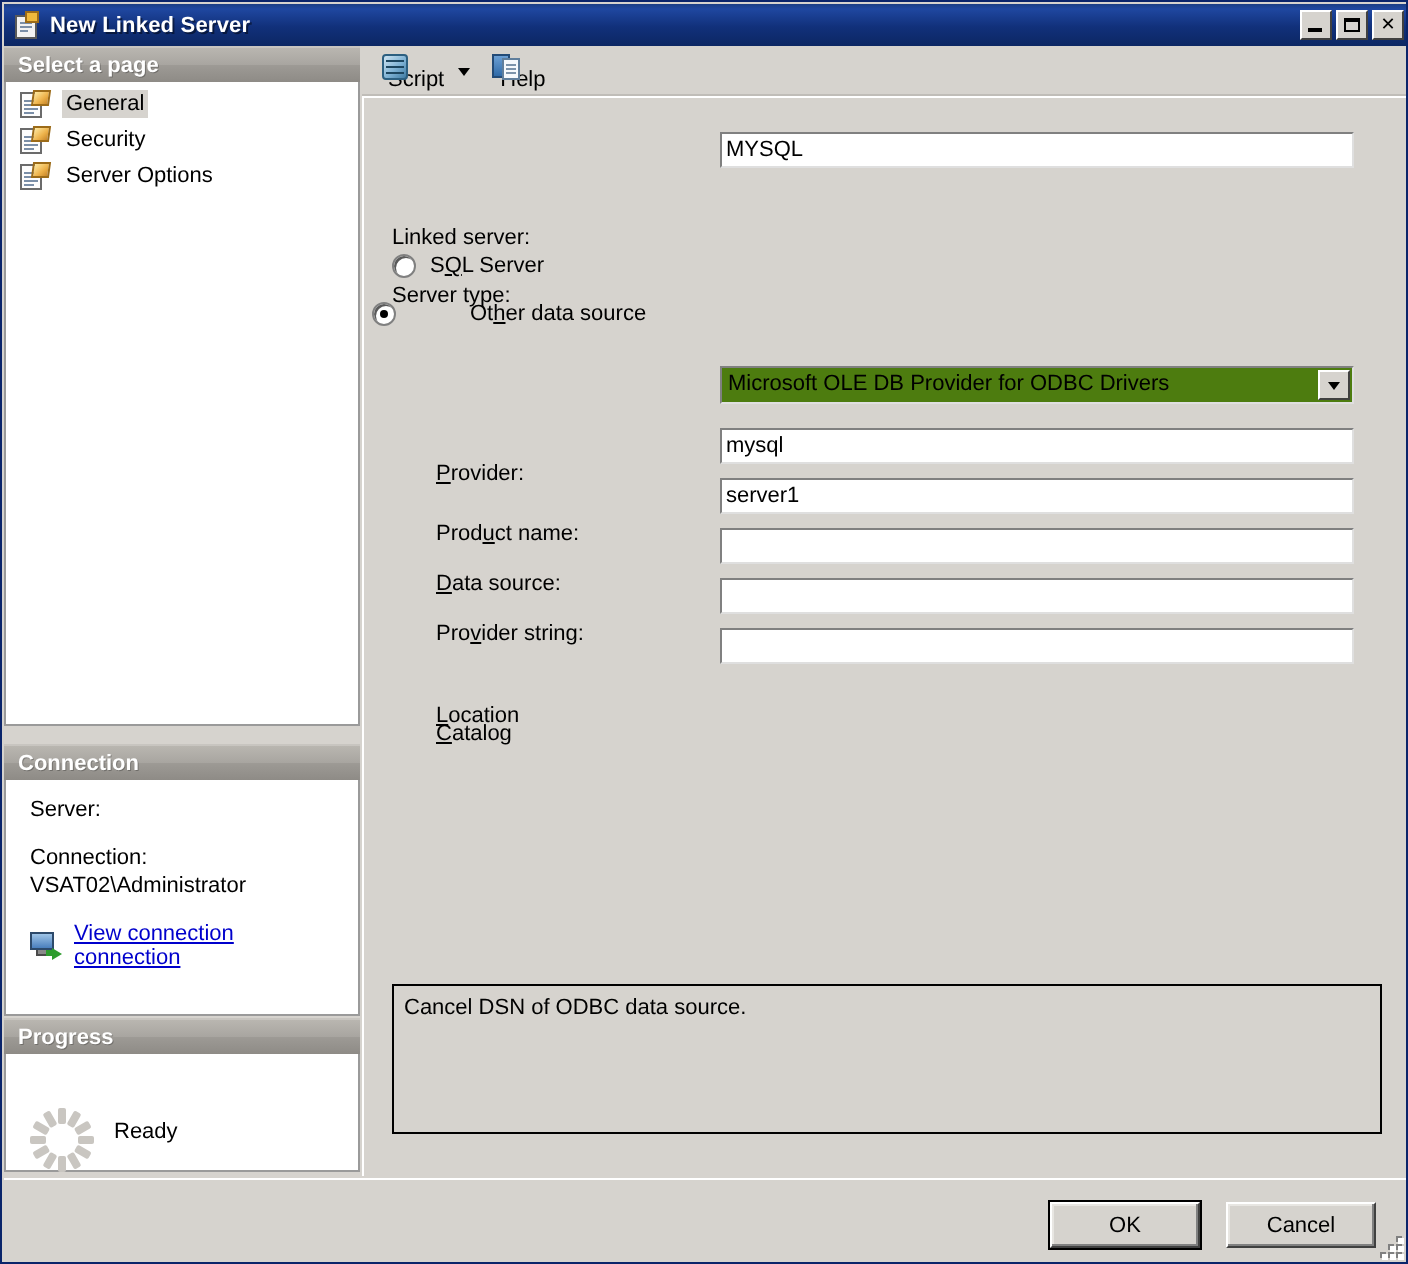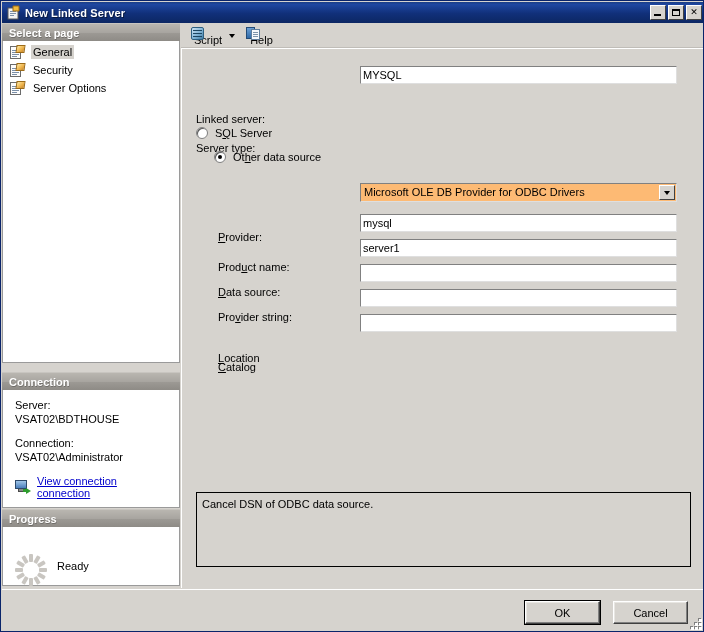--- a/index.html
+++ b/index.html
@@ -386,21 +386,21 @@
     font-size: 11px;
     color: #000;
     padding: 1px 2px;
     line-height: 14px;
     overflow: hidden;
     white-space: nowrap;
   }
 
   .combo {
     position: relative;
-    background: #fdba74;
+    background: #4d7c0f;
     border-top: 1px solid #808080;
     border-left: 1px solid #808080;
     border-right: 1px solid #dfdfdf;
     border-bottom: 1px solid #dfdfdf;
     box-sizing: border-box;
     font-size: 11px;
     padding: 1px 20px 1px 3px;
     line-height: 15px;
     overflow: hidden;
     white-space: nowrap;
@@ -584,21 +584,20 @@
         <span class="page-label">Server Options</span>
       </div>
 
     </div>
   </div>
 
   <div id="conn-panel">
     <div class="panel-header">Connection</div>
     <div class="panel-body" id="conn-body">
       <div class="conn-line">Server:</div>
-      <div class="conn-line">VSAT02\BDTHOUSE</div>
       <div class="conn-gap"></div>
       <div class="conn-line">Connection:</div>
       <div class="conn-line">VSAT02\Administrator</div>
       <div class="conn-link-row">
         <span class="monitor-icon">
           <i class="screen"></i>
             <i class="stand"></i>
             <i class="arrow-tail"></i>
             <i class="arrow"></i>
         </span>
@@ -658,21 +657,21 @@
 
     <div class="field-row" style="left:14px; top:51px;">
       <span class="lbl">Server type:</span>
     </div>
 
     <div class="radio-row" style="left:14px; top:78px;">
       <span class="radio"></span>
       <span class="rlabel">S<u>Q</u>L Server</span>
     </div>
 
-    <div class="radio-row" style="left:32px; top:102px;">
+    <div class="radio-row" style="left:4px; top:102px;gap:30px;">
       <span class="radio checked"></span>
       <span class="rlabel">Ot<u>h</u>er data source</span>
     </div>
 
     <div class="field-row" style="left:36px; top:140px;">
       <span class="lbl"><u>P</u>rovider:</span>
     </div>
     <div class="combo" style="position:absolute; left:178px; top:134px; width:317px; height:19px;">
       <span>Microsoft OLE DB Provider for ODBC Drivers</span>
       <span class="arrow-btn"></span>

